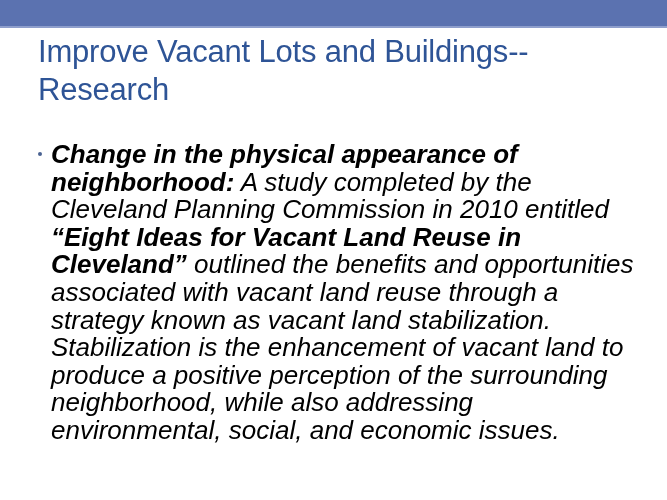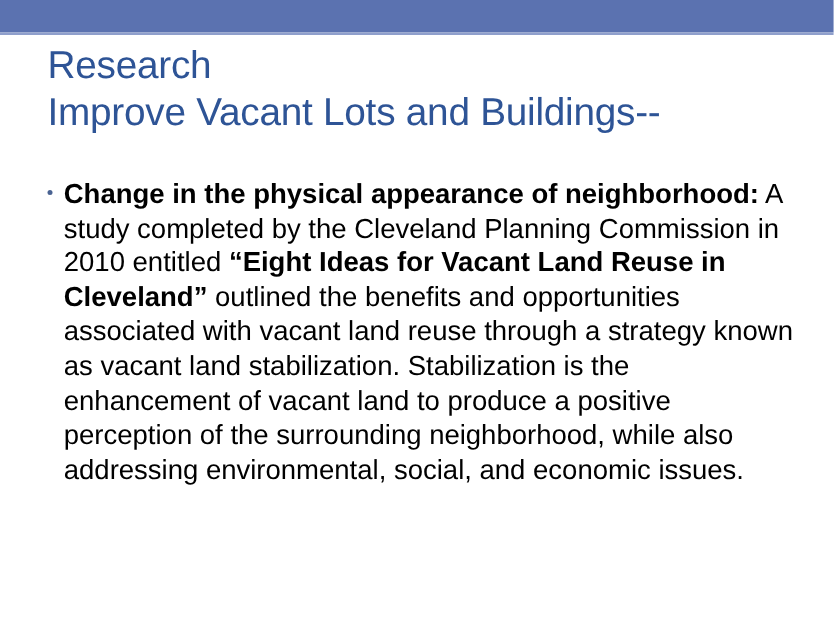--- a/index.html
+++ b/index.html
@@ -56,22 +56,23 @@
     white-space: nowrap;
   }
 
   
   #body {
     position: absolute;
     left: 38px;
     top: 141px;
     width: 600px;
     color: #000000;
-    font-size: 22px;
+    font-size: 26px;
     line-height: 27.6px;
+    font-style: italic;
   }
   .bullet-row {
     position: relative;
     padding-left: 13px;
   }
   .bullet-marker {
     position: absolute;
     left: 0px;
     top: 11px;
     width: 4px;
@@ -89,22 +90,22 @@
 </style>
 </head>
 <body>
 
 <div id="slide">
 
   <div id="header-band"></div>
   <div id="header-band-underline"></div>
 
   <div id="title">
+    <span class="title-line">Improve Vacant Lots and Buildings--</span>
     <span class="title-line">Research</span>
-    <span class="title-line">Improve Vacant Lots and Buildings--</span>
   </div>
 
   <div id="body">
     <div class="bullet-row">
       <span class="bullet-marker"></span>
       <p class="para"><span class="b">Change in the physical appearance of neighborhood:</span><span> A study completed by the Cleveland Planning Commission in 2010 entitled </span><span class="b">“Eight Ideas for Vacant Land Reuse in Cleveland”</span><span> outlined the benefits and opportunities associated with vacant land reuse through a strategy known as vacant land stabilization. Stabilization is the enhancement of vacant land to produce a positive perception of the surrounding neighborhood, while also addressing environmental, social, and economic issues.</span></p>
     </div>
   </div>
 
 </div>

